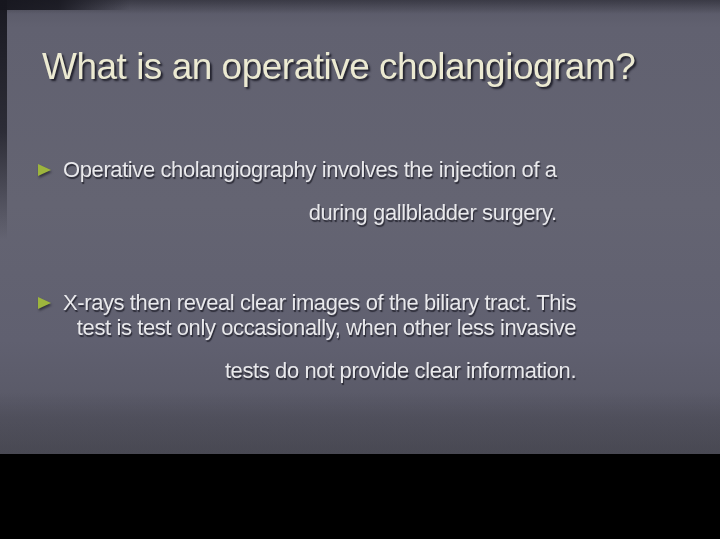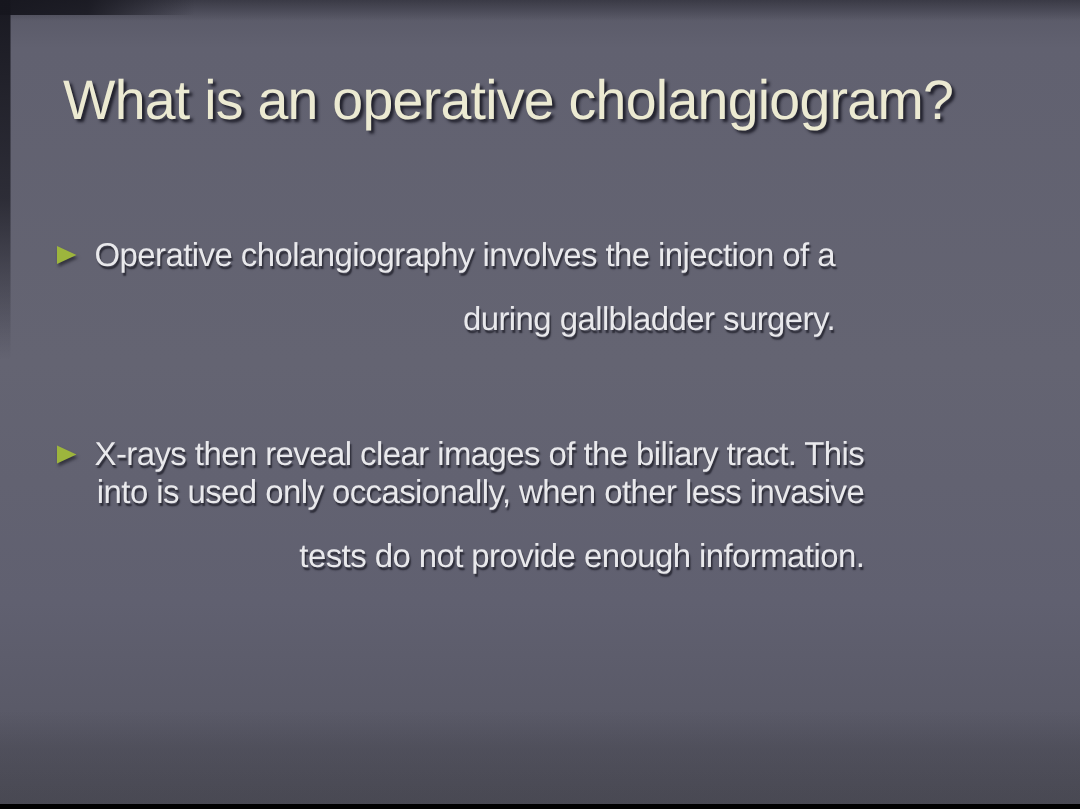--- a/index.html
+++ b/index.html
@@ -3,21 +3,21 @@
 <meta charset="utf-8">
 <style>
   html, body {
     margin: 0;
     padding: 0;
     background: #000;
   }
   .slide {
     position: relative;
     width: 720px;
-    height: 536px;
+    height: 454px;
     overflow: hidden;
     font-family: "Liberation Sans", "DejaVu Sans", sans-serif;
     background: linear-gradient(180deg,
       #585866 0%,
       #616170 6%,
       #646472 45%,
       #606070 75%,
       #5a5a68 88%,
       #55555f 100%);
   }
@@ -114,18 +114,18 @@
     <div class="bullet-text">
       <div class="line">Operative cholangiography involves the injection of a</div>
       <div class="line line-spaced">during gallbladder surgery.</div>
     </div>
   </div>
 
   <div class="bullet bullet-2">
     <span class="tri"></span>
     <div class="bullet-text">
       <div class="line">X-rays then reveal clear images of the biliary tract. This</div>
-      <div class="line">into is used only occasionally, when other less invasive</div>
-      <div class="line line-spaced">tests do not provide enough information.</div>
+      <div class="line">test is test only occasionally, when other less invasive</div>
+      <div class="line line-spaced">tests do not provide clear information.</div>
     </div>
   </div>
 
 </div>
 
 </body></html>

